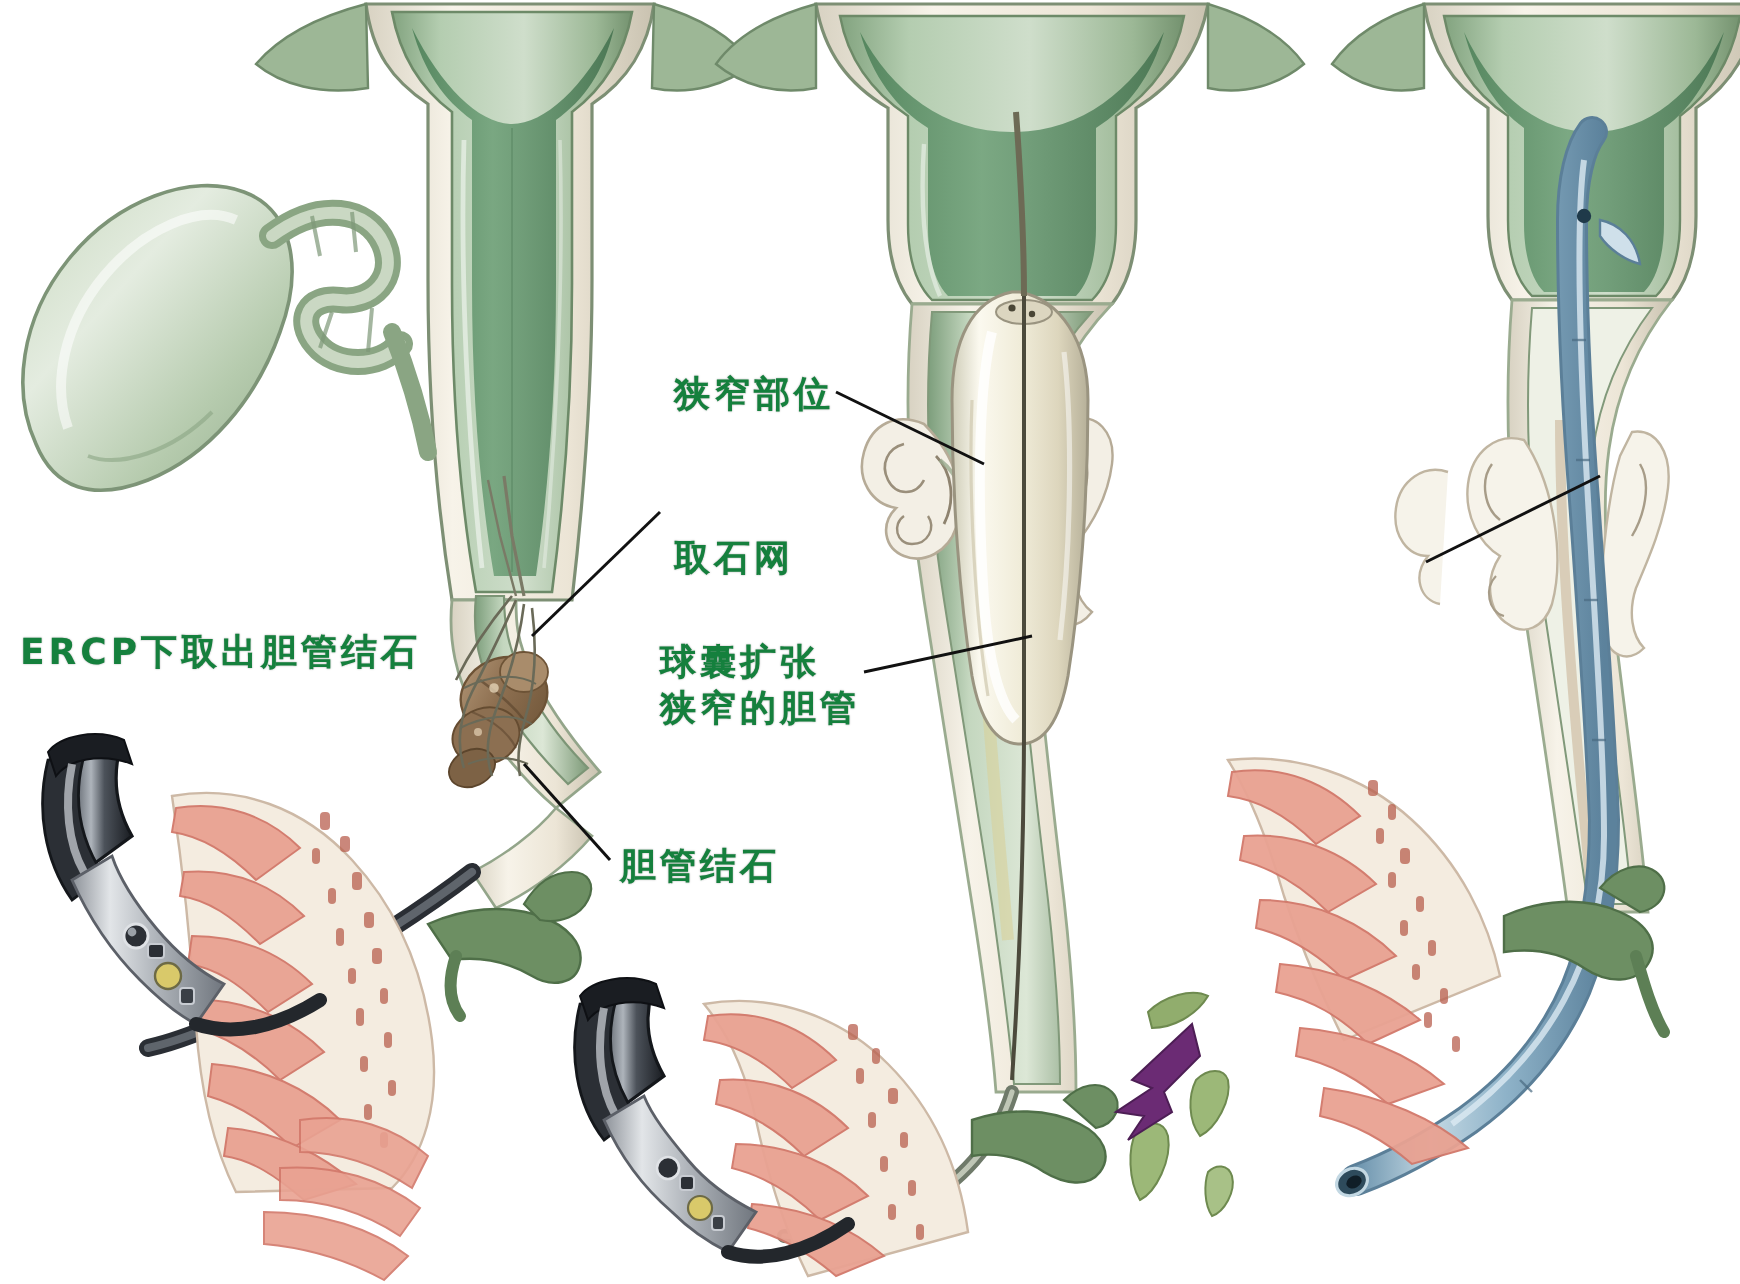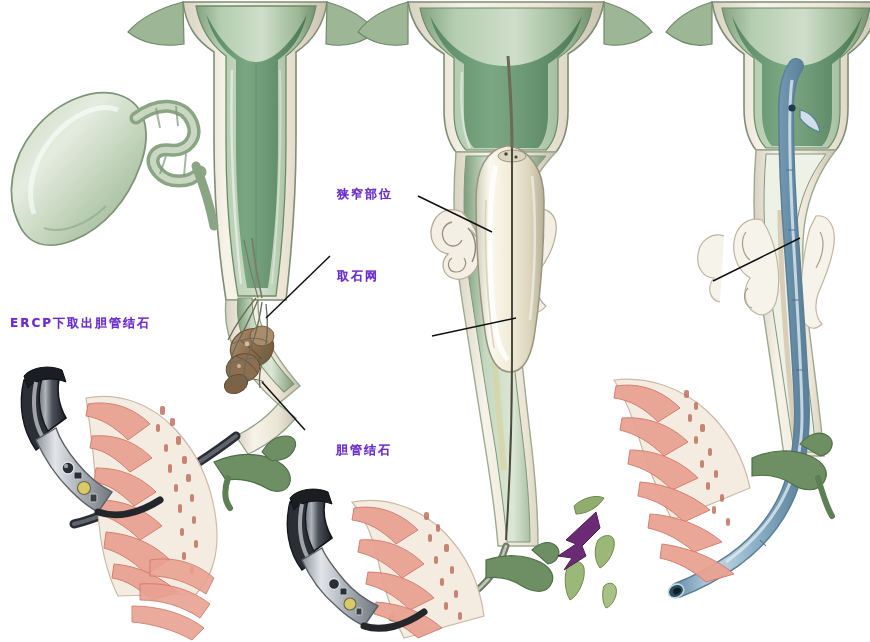--- a/index.html
+++ b/index.html
@@ -12,23 +12,23 @@
     width:870px;
     height:642px;
     background:#ffffff;
     overflow:hidden;
   }
   #art{position:absolute;left:0;top:0;width:870px;height:642px;}
 
   .lbl{
     position:absolute;
     font-family:"DejaVu Sans","Liberation Sans",sans-serif;
-    font-size:12px;
+    font-size:18px;
     font-weight:700;
-    color:#6d28d9;
+    color:#15803d;
     letter-spacing:2px;
     line-height:1.35;
     white-space:pre;
     text-shadow:0 0 1px rgba(0,0,0,.35);
   }
   .lbl.two{line-height:1.3;}
   .lbl.ralign{text-align:right;}
 </style>
 </head>
 <body>
@@ -427,17 +427,19 @@
       <line x1="713" y1="281" x2="800" y2="238"></line>
     </g>
   </svg>
 
   <div class="lbl" style="left:10px; top:315px;text-align:center;">ERCP下取出胆管结石</div>
 
   <div class="lbl" style="left:337px; top:186px;">狭窄部位</div>
 
   <div class="lbl" style="left:337px; top:240px;margin-top:28px;">取石网</div>
 
-
-  <div class="lbl" style="left:310px; top:442px;margin-left:26px;">胆管结石</div>
+  <div class="lbl two" style="left:330px; top:320px;">球囊扩张
+狭窄的胆管</div>
+
+  <div class="lbl" style="left:310px; top:422px;">胆管结石</div>
 
 
 </div>
 
 </body></html>

